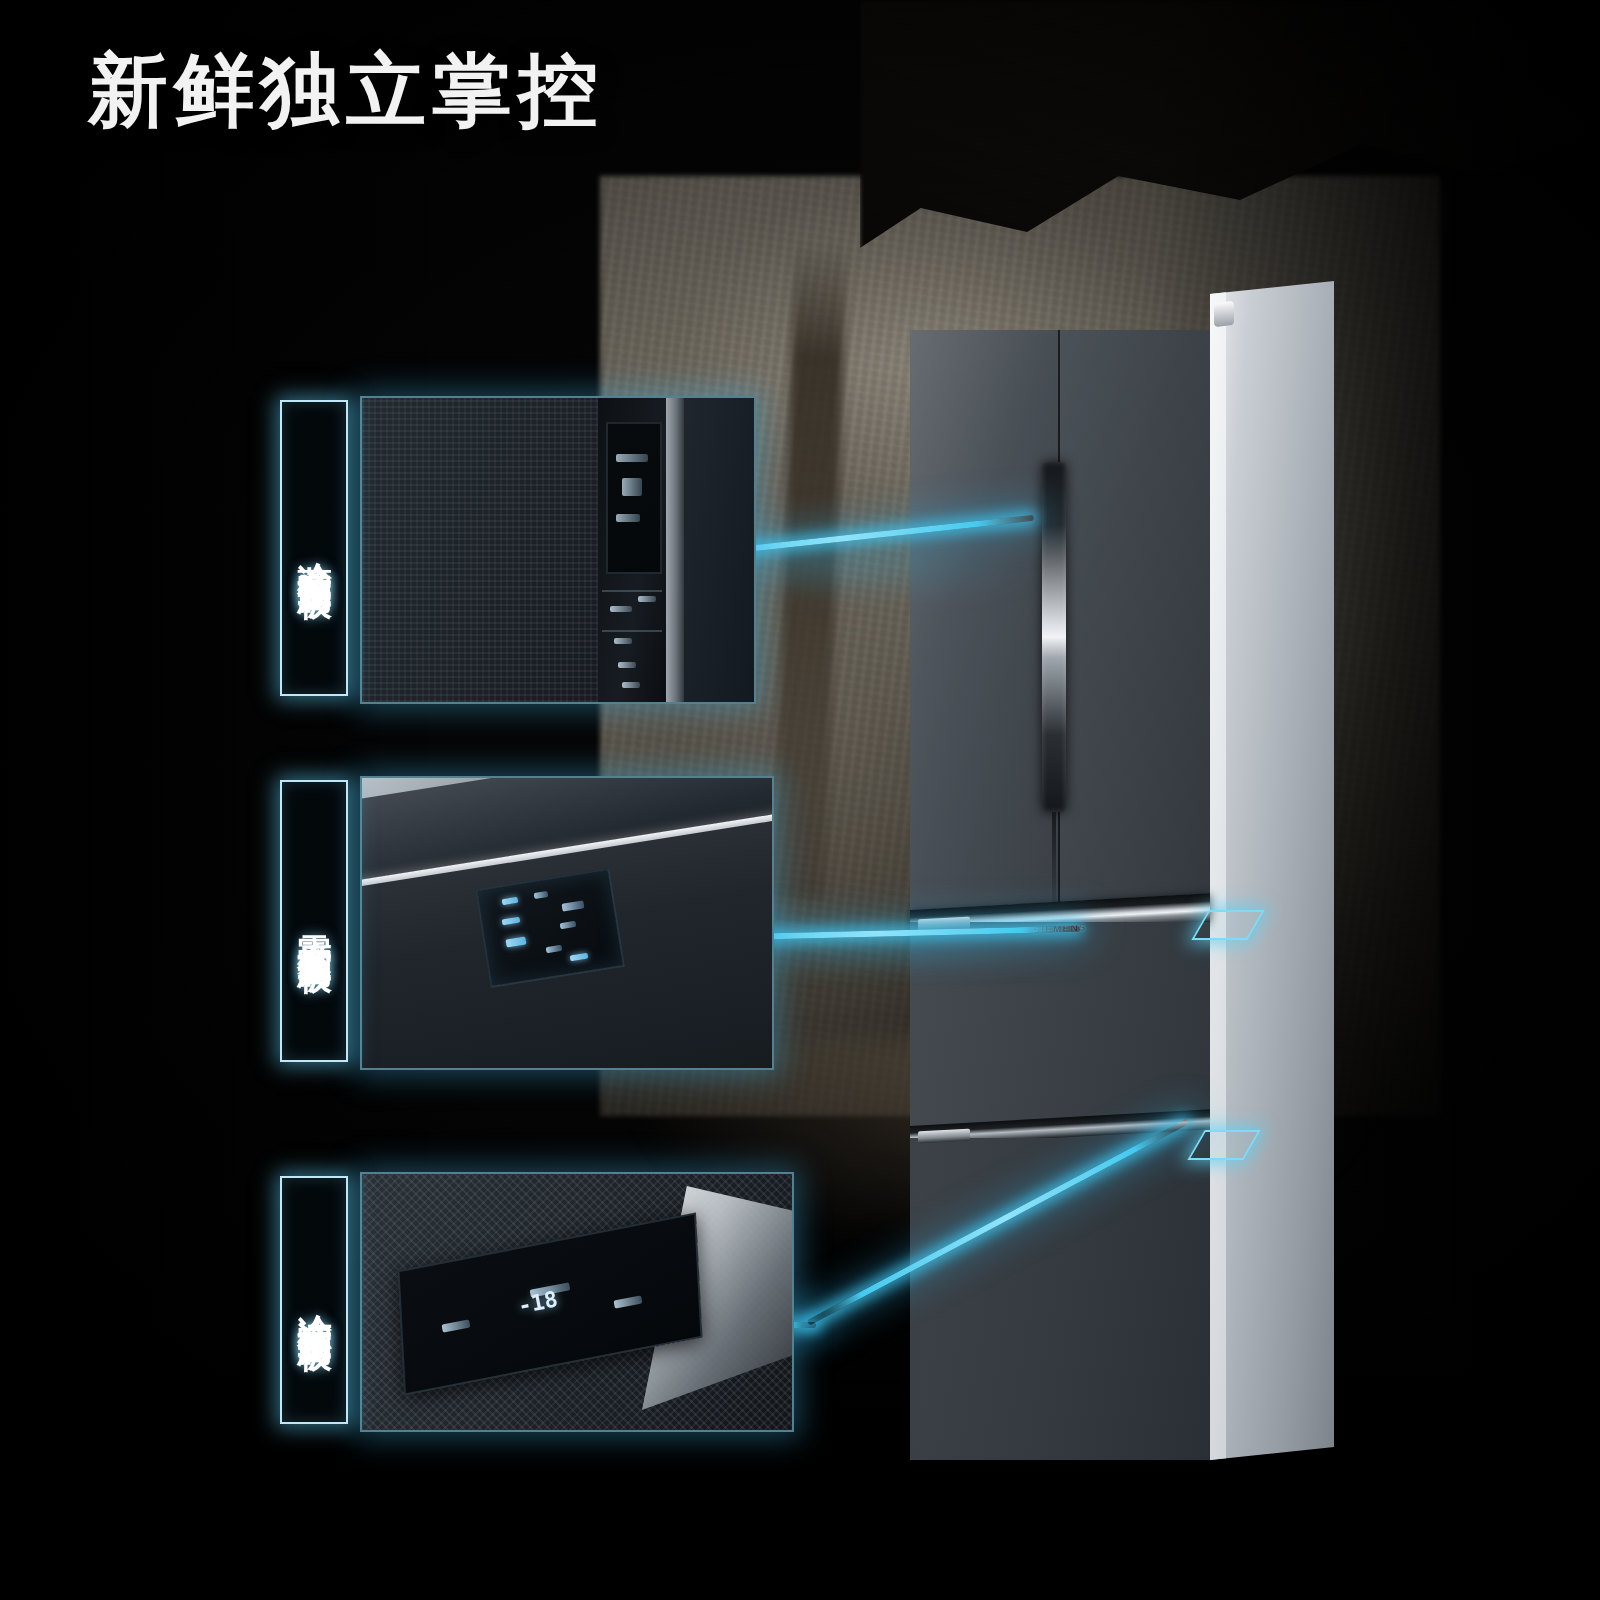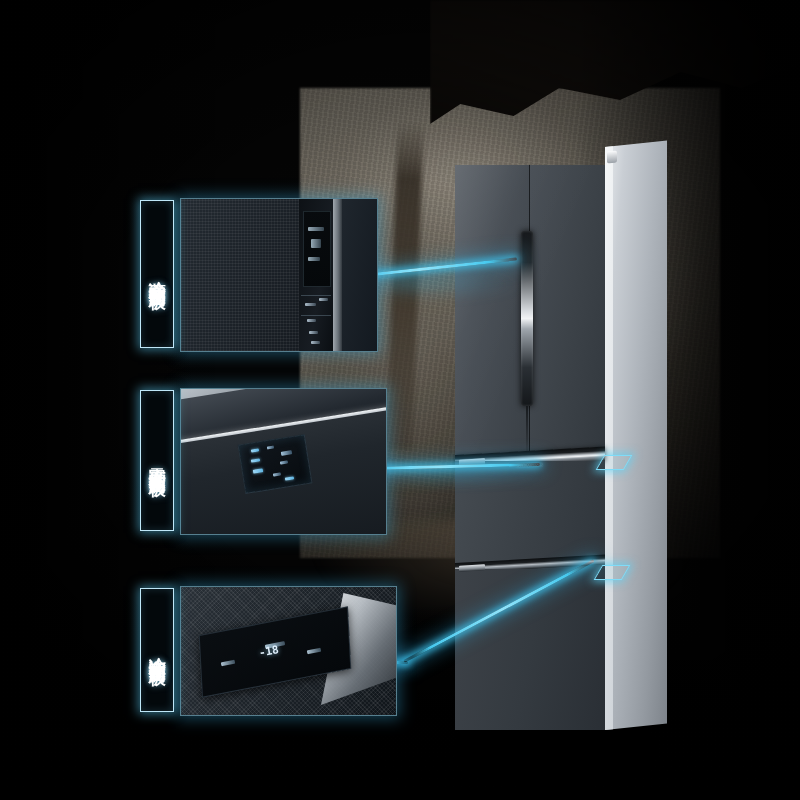--- a/index.html
+++ b/index.html
@@ -331,20 +331,21 @@
 <div id="stage">
 
   <div class="bg-base"></div>
   <div class="rock-wall"></div>
   <div class="rock-texture"></div>
   <div class="rock-crack"></div>
   <div class="rock-overhang"></div>
   <div class="rock-floor"></div>
 
   <div class="headline">
+    <div>新鲜独立掌控</div>
   </div>
 
   <div class="fridge">
     <div class="fridge-shadow"></div>
     <div class="fridge-side"></div>
     <div class="fridge-side-edge"></div>
     <div class="fridge-hinge"></div>
 
     <div class="fridge-front">
       <div class="door-top-l"></div>

